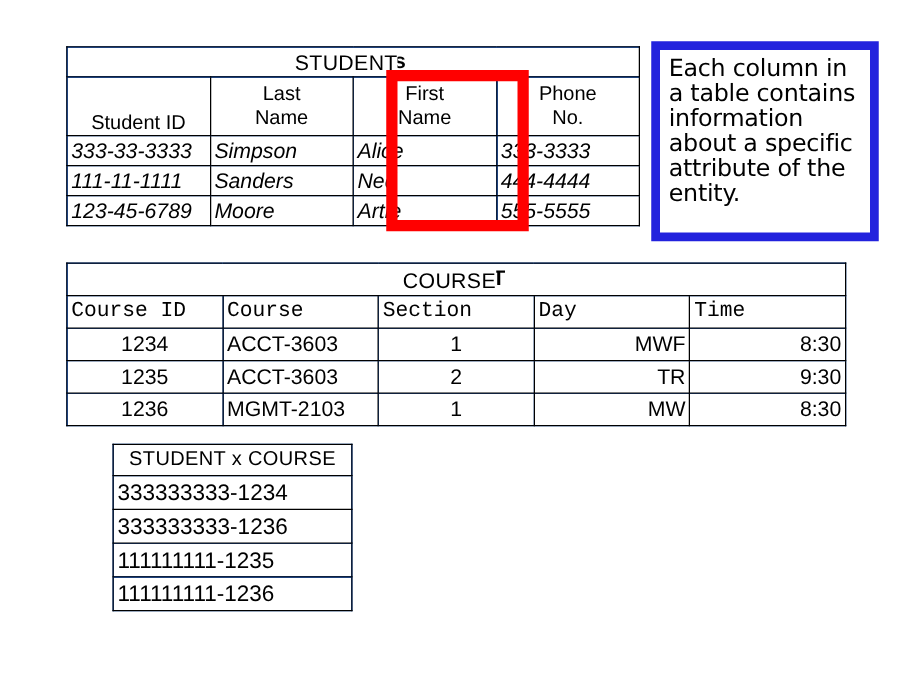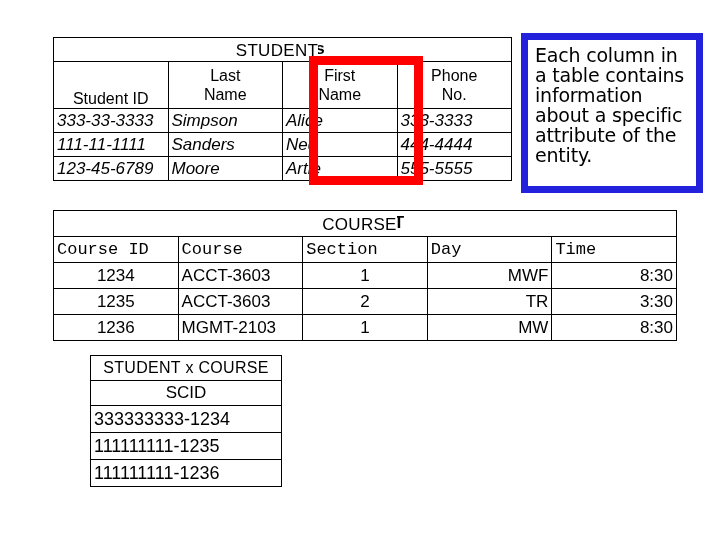--- a/index.html
+++ b/index.html
@@ -209,44 +209,44 @@
           <td class="lft mid">ACCT-3603</td>
           <td class="ctr mid">1</td>
           <td class="rgt mid">MWF</td>
           <td class="rgt mid">8:30</td>
         </tr>
         <tr class="r-data">
           <td class="ctr mid">1235</td>
           <td class="lft mid">ACCT-3603</td>
           <td class="ctr mid">2</td>
           <td class="rgt mid">TR</td>
-          <td class="rgt mid">3:30</td>
+          <td class="rgt mid">9:30</td>
         </tr>
         <tr class="r-data">
           <td class="ctr mid">1236</td>
           <td class="lft mid">MGMT-2103</td>
           <td class="ctr mid">1</td>
           <td class="rgt mid">MW</td>
           <td class="rgt mid">8:30</td>
         </tr>
       </tbody>
     </table>
   </div>
 
   <div id="sxc-wrap">
     <table class="db" id="sxc-table">
       <tbody>
         <tr class="r-title">
           <td class="ttl">STUDENT x COURSE</td>
         </tr>
-        <tr class="r-head">
-          <th class="hd ctr mid">SCID</th>
-        </tr>
         <tr class="r-data">
           <td class="lft mid">333333333-1234</td>
+        </tr>
+        <tr class="r-data">
+          <td class="lft mid">333333333-1236</td>
         </tr>
         <tr class="r-data">
           <td class="lft mid">111111111-1235</td>
         </tr>
         <tr class="r-data">
           <td class="lft mid">111111111-1236</td>
         </tr>
       </tbody>
     </table>
   </div>

